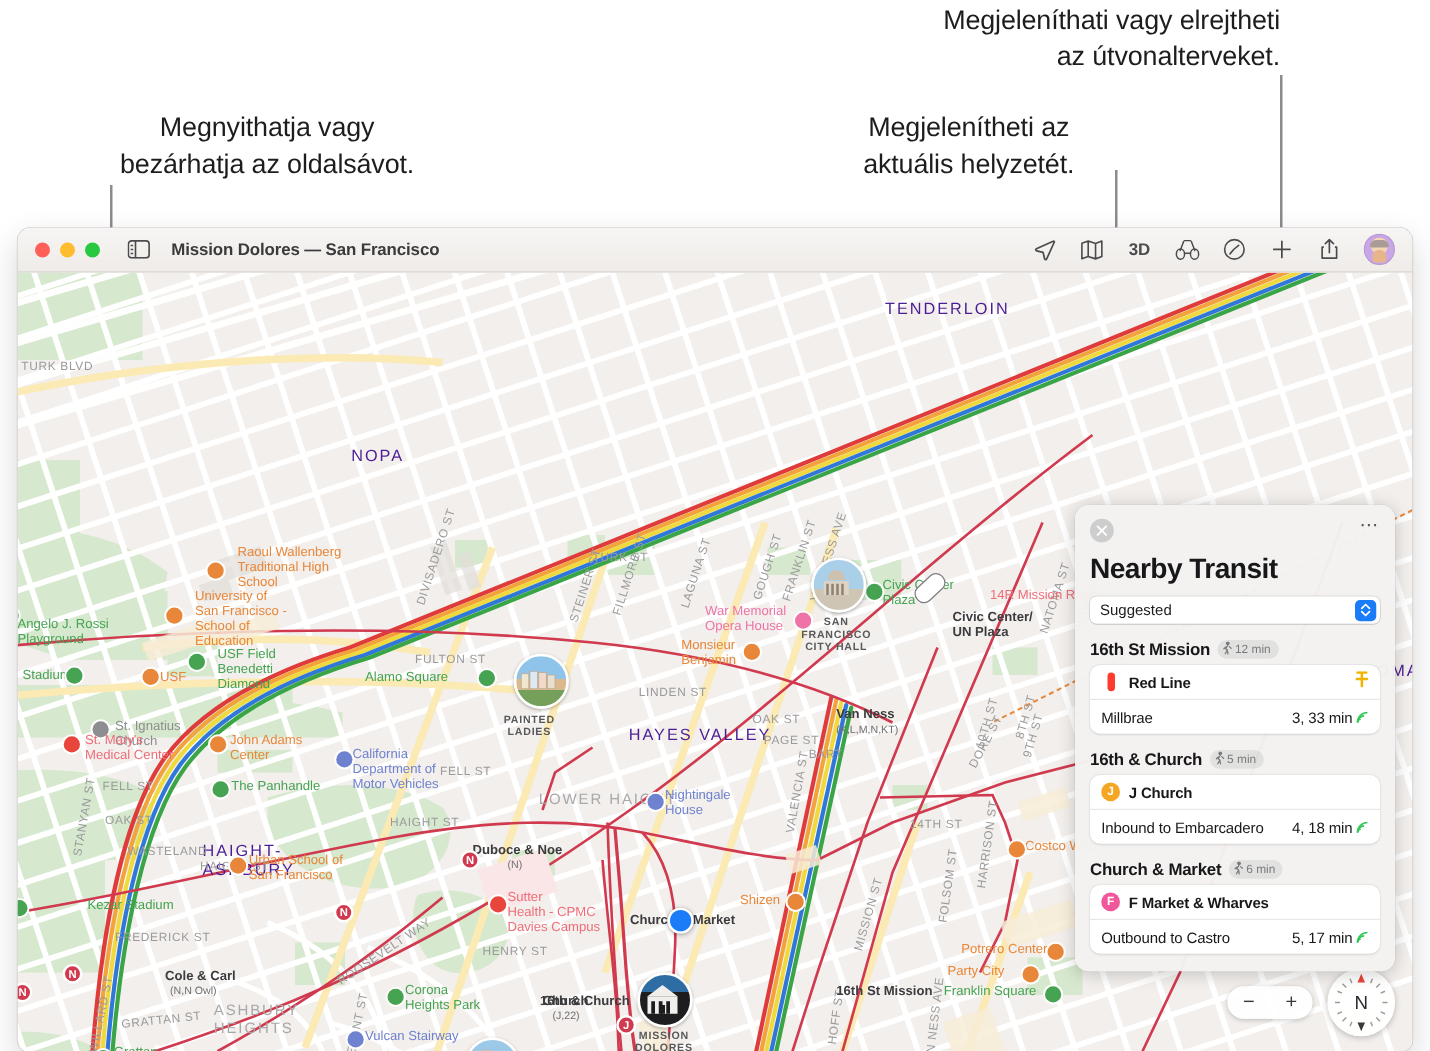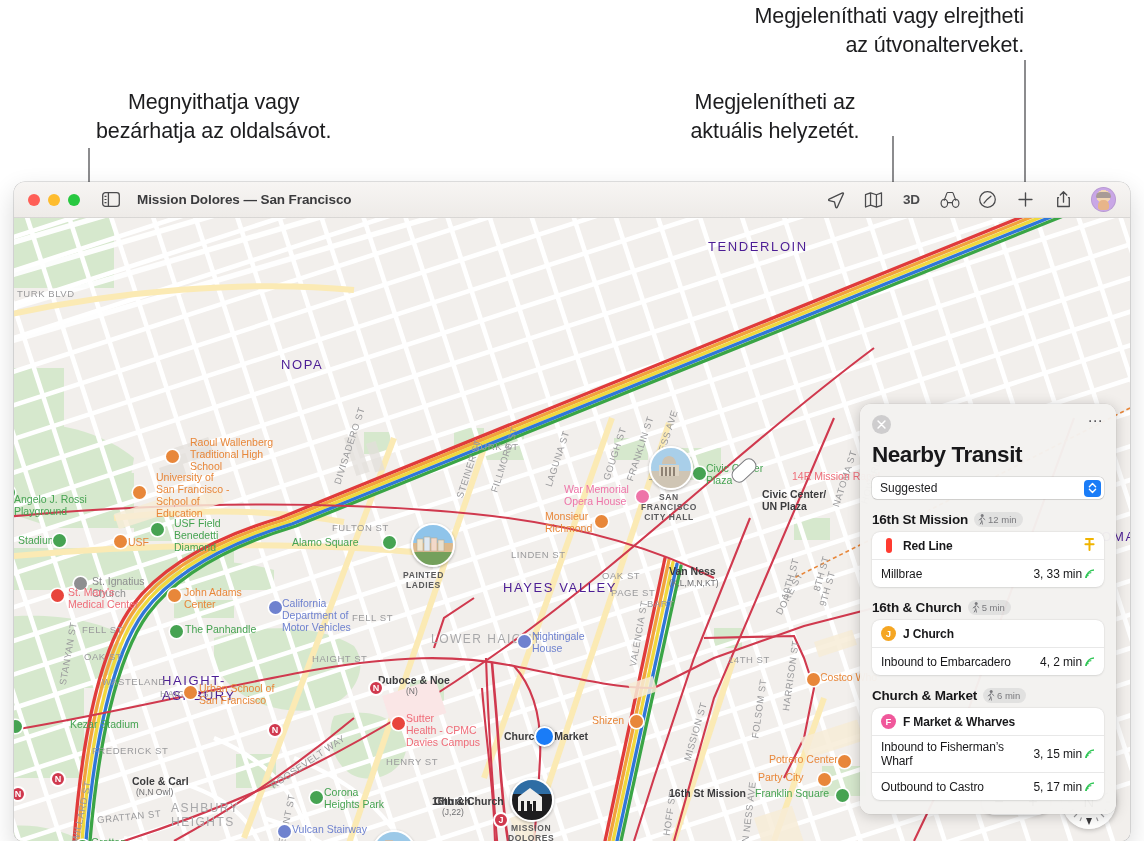--- a/index.html
+++ b/index.html
@@ -542,21 +542,21 @@
         <div class="lbl l-poi-g" style="left: 4px; top: 316px;">Stadium</div>
         <div class="pin-circ" style="left: 39px; top: 316px; background: rgb(70, 163, 82); box-shadow: rgb(255, 255, 255) 0px 0px 0px 1.6px;"></div>
         <div class="lbl l-poi-g" style="left: 278px; top: 318px;">Alamo Square</div>
         <div class="pin-circ" style="left: 369px; top: 318px; background: rgb(70, 163, 82); box-shadow: rgb(255, 255, 255) 0px 0px 0px 1.6px;"></div>
         <div class="lbl l-lm" style="left: 389px; top: 352px;">PAINTED
 LADIES</div>
         <div class="lbl l-poi-p" style="left: 550px; top: 265px;">War Memorial
 Opera House</div>
         <div class="pin-circ" style="left: 622px; top: 272px; background: rgb(238, 116, 168); box-shadow: rgb(255, 255, 255) 0px 0px 0px 1.6px;"></div>
         <div class="lbl l-poi-o" style="left: 531px; top: 292px;">Monsieur
-Richmond</div>
+Benjamin</div>
         <div class="pin-circ" style="left: 581px; top: 297px; background: rgb(232, 135, 58); box-shadow: rgb(255, 255, 255) 0px 0px 0px 1.6px;"></div>
         <div class="lbl l-lm" style="left: 627px; top: 274px;">SAN
 FRANCISCO
 CITY HALL</div>
         <div class="lbl l-poi-g" style="left: 692px; top: 244px;">Civic Center
 Plaza</div>
         <div class="pin-circ" style="left: 679px; top: 249px; background: rgb(70, 163, 82); box-shadow: rgb(255, 255, 255) 0px 0px 0px 1.6px;"></div>
         <div class="lbl l-stop" style="left: 748px; top: 271px;">Civic Center/
 UN Plaza</div>
         <div class="lbl l-stop" style="left: 655px; top: 348px;">Van Ness</div>
@@ -763,21 +763,21 @@
         </div>
         <div class="card">
           <div class="line-row">
             <span class="line-badge">
               <span class="circ-badge" style="background:#f5a623">J</span>
             </span>
             <span class="line-name">J Church</span>
           </div>
           <div class="dest-row">
             <span class="dest-name">Inbound to Embarcadero</span>
-            <span class="dest-time">4, 2 min</span>
+            <span class="dest-time">4, 18 min</span>
             <span class="live">
               <svg width="10" height="10" viewBox="0 0 10 10">
                 <path d="M1 9a8 8 0 0 1 8-8" stroke="#34c759" stroke-width="1.3" fill="none"></path>
                 <path d="M1 9a5.3 5.3 0 0 1 5.3-5.3" stroke="#34c759" stroke-width="1.3" fill="none"></path>
                 <path d="M1 9a2.6 2.6 0 0 1 2.6-2.6" stroke="#34c759" stroke-width="1.3" fill="none"></path>
               </svg>
             </span>
           </div>
         </div>
         <div class="grp-head">
@@ -791,31 +791,20 @@
           </div>
         </div>
         <div class="card">
           <div class="line-row">
             <span class="line-badge">
               <span class="circ-badge" style="background:#f0589b">F</span>
             </span>
             <span class="line-name">F Market &amp; Wharves</span>
           </div>
           <div class="dest-row">
-            <span class="dest-name">Inbound to Fisherman’s Wharf</span>
-            <span class="dest-time">3, 15 min</span>
-            <span class="live">
-              <svg width="10" height="10" viewBox="0 0 10 10">
-                <path d="M1 9a8 8 0 0 1 8-8" stroke="#34c759" stroke-width="1.3" fill="none"></path>
-                <path d="M1 9a5.3 5.3 0 0 1 5.3-5.3" stroke="#34c759" stroke-width="1.3" fill="none"></path>
-                <path d="M1 9a2.6 2.6 0 0 1 2.6-2.6" stroke="#34c759" stroke-width="1.3" fill="none"></path>
-              </svg>
-            </span>
-          </div>
-          <div class="dest-row">
             <span class="dest-name">Outbound to Castro</span>
             <span class="dest-time">5, 17 min</span>
             <span class="live">
               <svg width="10" height="10" viewBox="0 0 10 10">
                 <path d="M1 9a8 8 0 0 1 8-8" stroke="#34c759" stroke-width="1.3" fill="none"></path>
                 <path d="M1 9a5.3 5.3 0 0 1 5.3-5.3" stroke="#34c759" stroke-width="1.3" fill="none"></path>
                 <path d="M1 9a2.6 2.6 0 0 1 2.6-2.6" stroke="#34c759" stroke-width="1.3" fill="none"></path>
               </svg>
             </span>
           </div>

